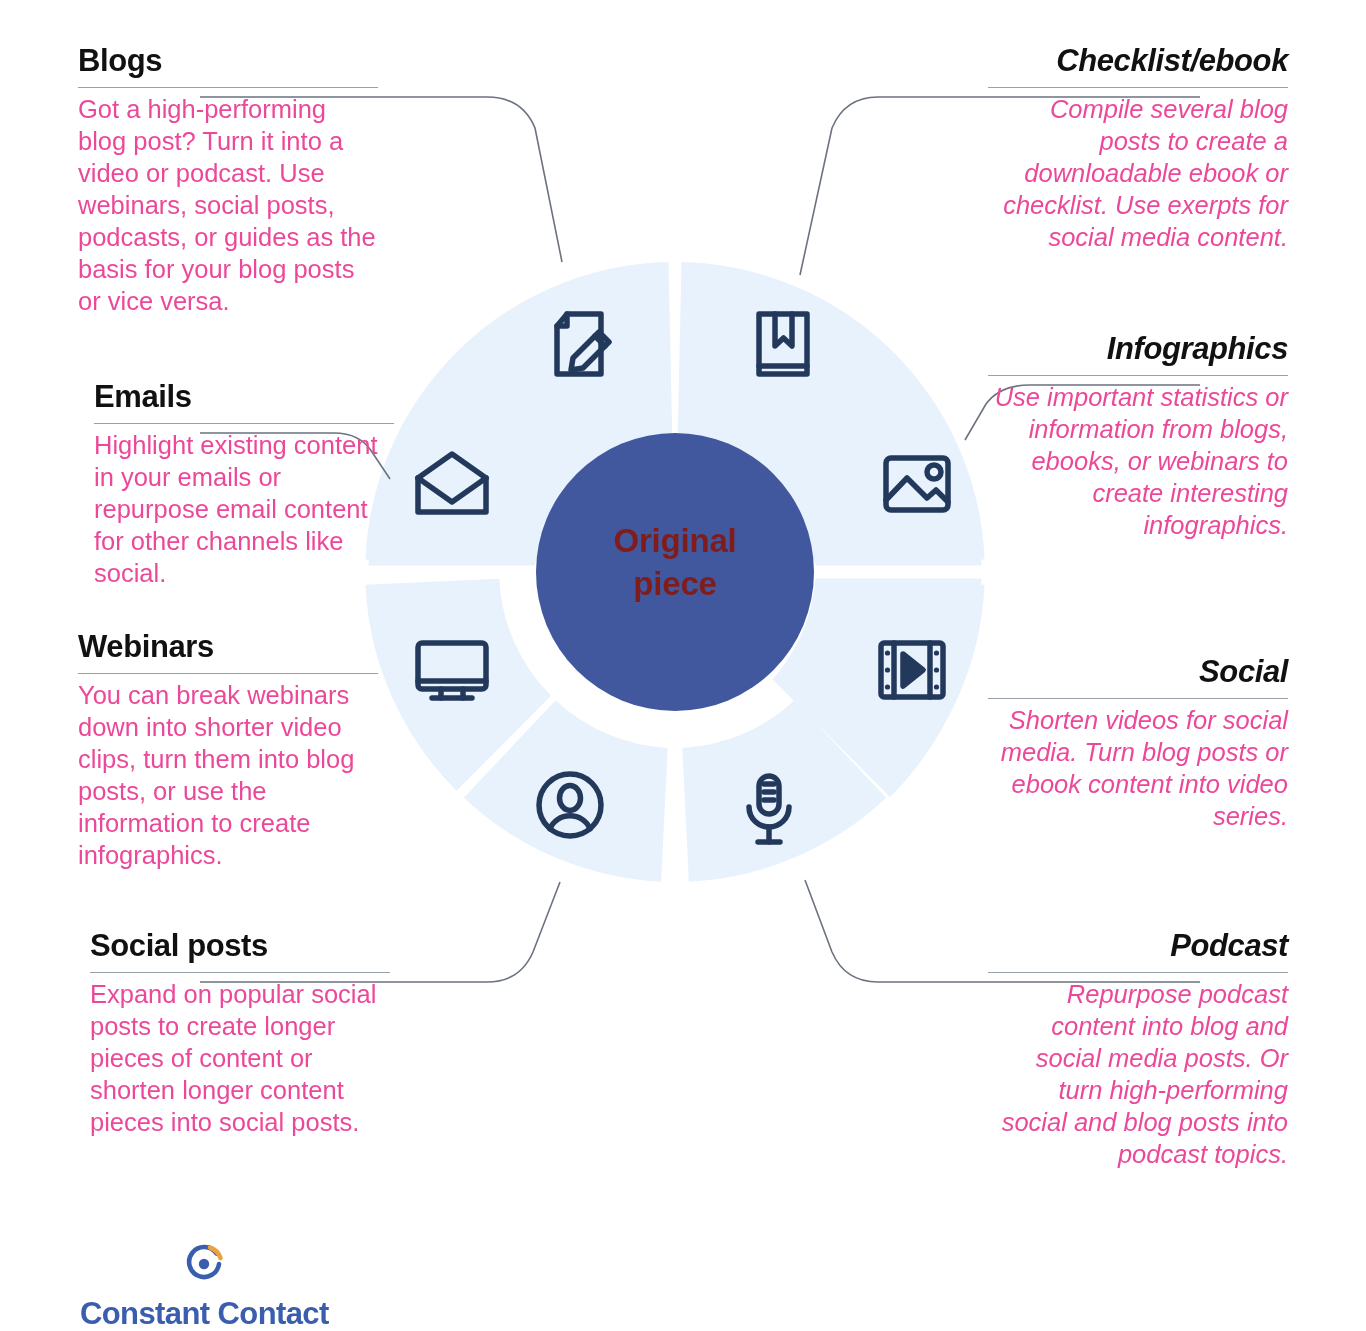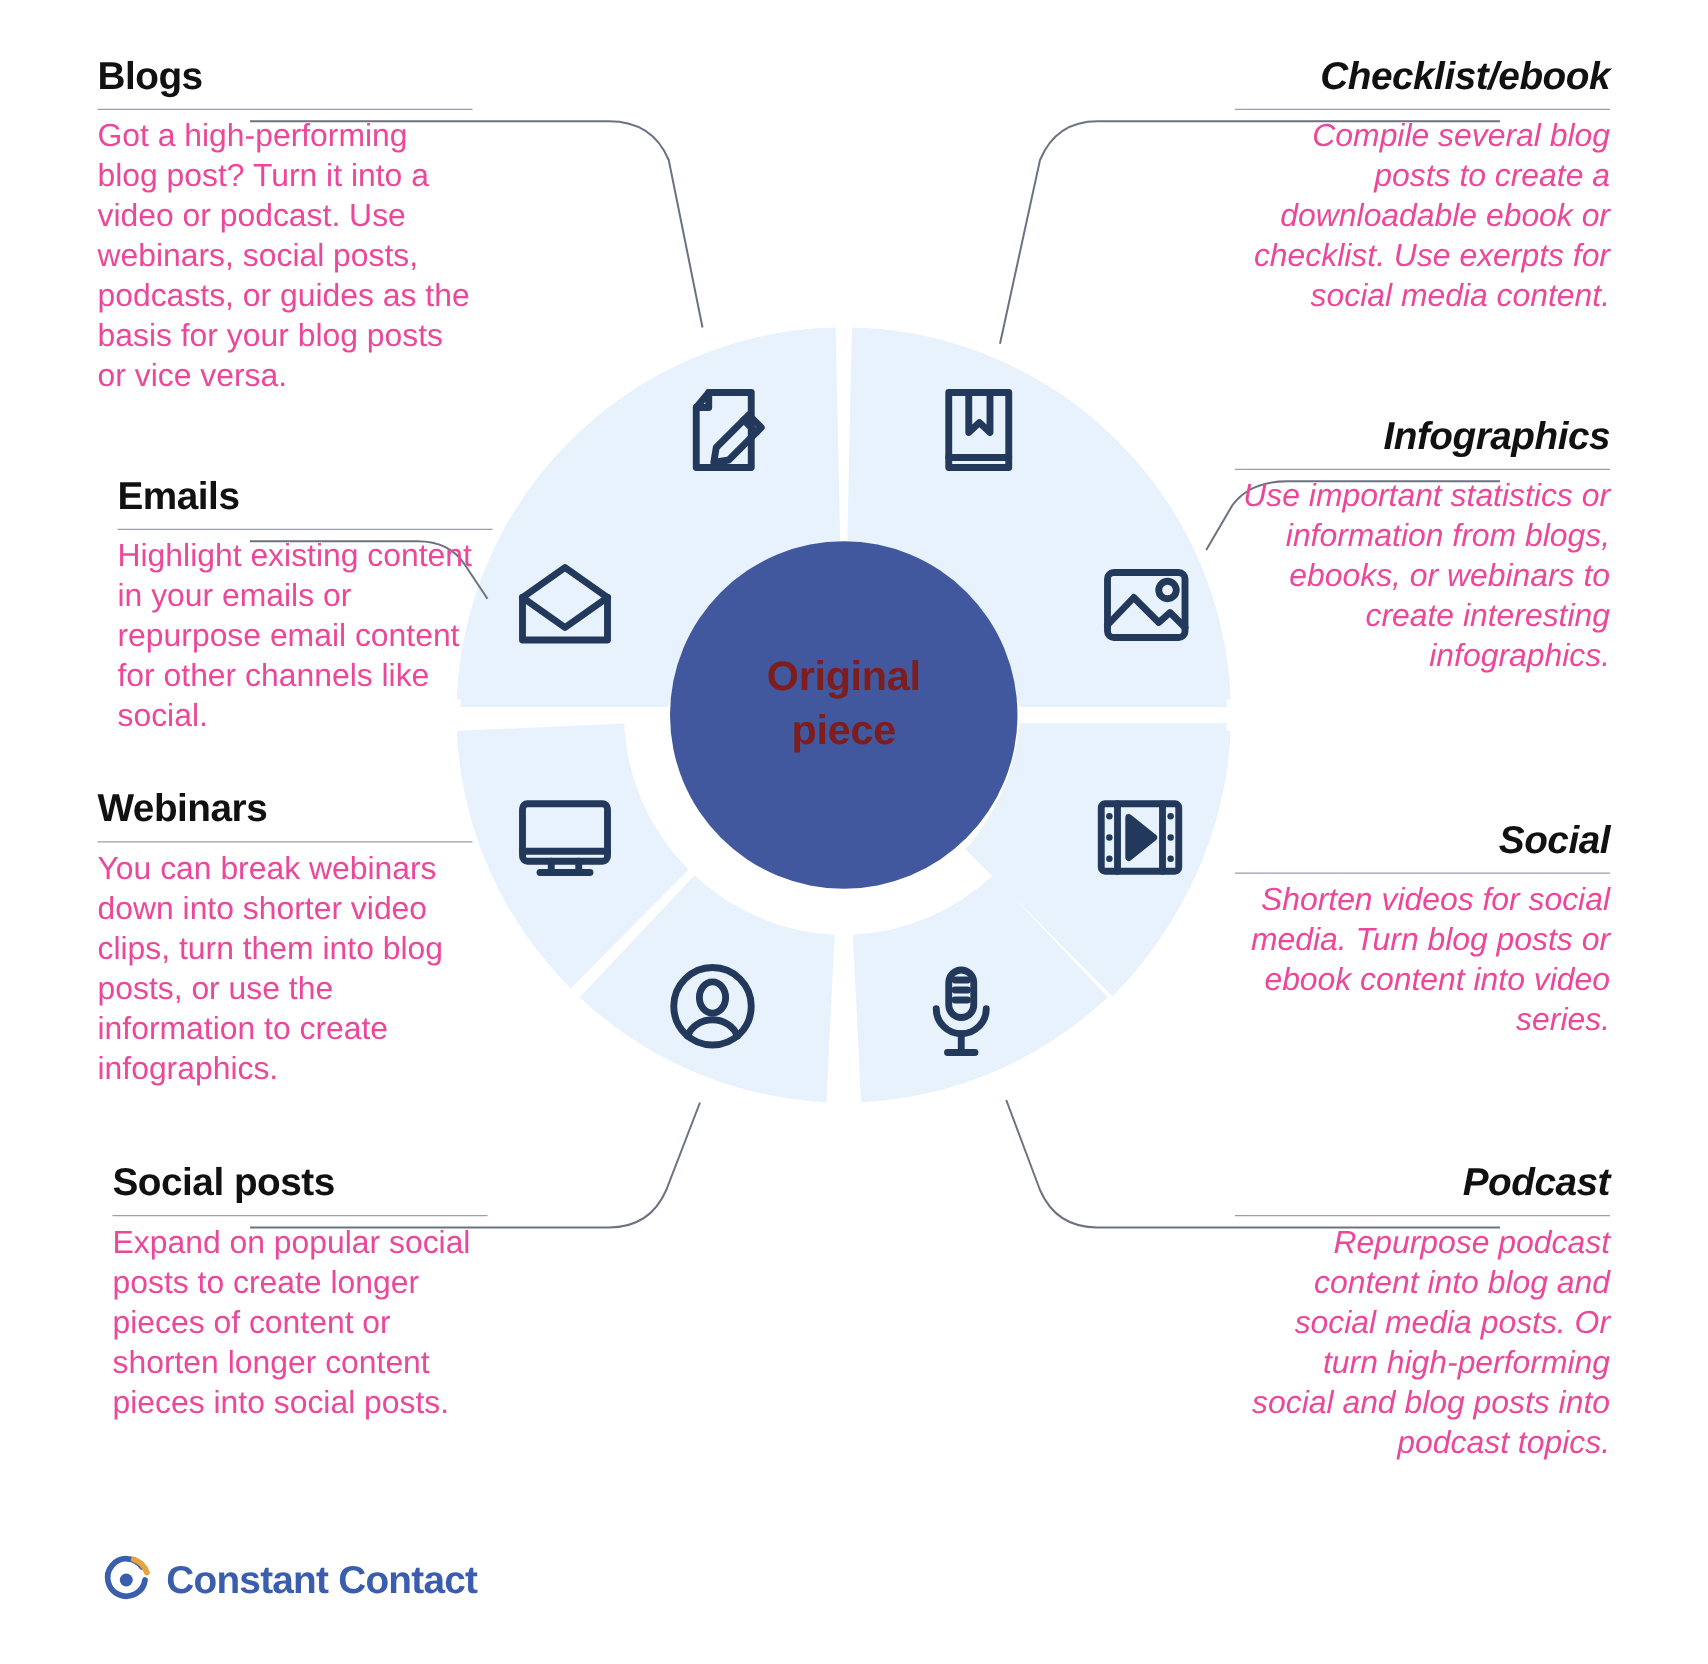--- a/index.html
+++ b/index.html
@@ -75,20 +75,21 @@
   }
 
   
   #logo {
     position: absolute;
     left: 80px;
     top: 1243px;
     display: flex;
     align-items: center;
     gap: 11px;
+    flex-direction: column;
   }
   #logo .wordmark {
     font-size: 31px;
     font-weight: 700;
     color: #3a5dae;
     letter-spacing: -0.6px;
     white-space: nowrap;
   }
 </style>
 </head>

